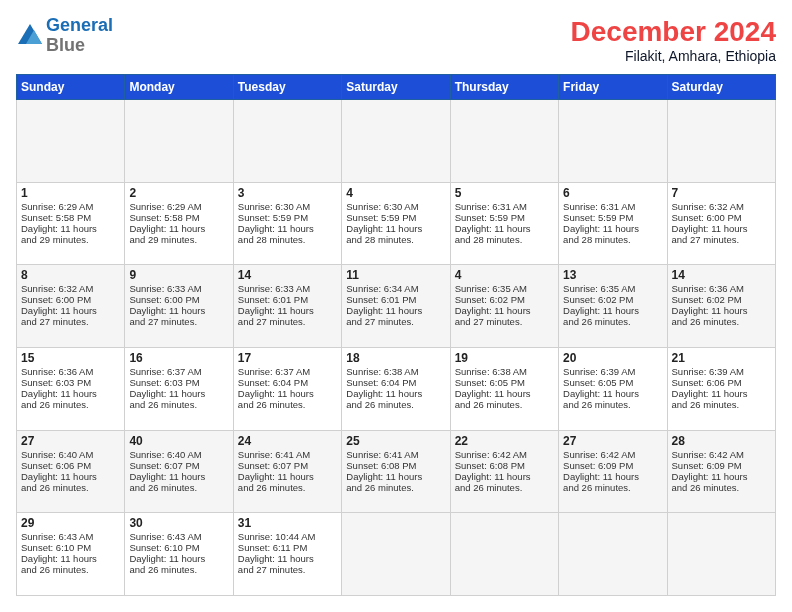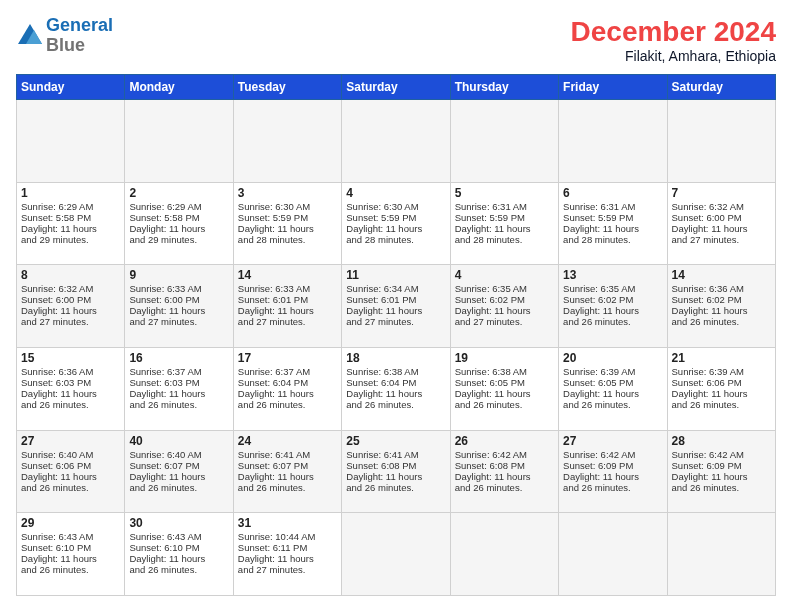--- a/index.html
+++ b/index.html
@@ -313,21 +313,21 @@
             <div>and 26 minutes.</div>
           </td>
           <td>
             <span class="day-num">25</span>
             <div>Sunrise: 6:41 AM</div>
             <div>Sunset: 6:08 PM</div>
             <div>Daylight: 11 hours</div>
             <div>and 26 minutes.</div>
           </td>
           <td>
-            <span class="day-num">26</span>
+            <span class="day-num">22</span>
             <div>Sunrise: 6:42 AM</div>
             <div>Sunset: 6:08 PM</div>
             <div>Daylight: 11 hours</div>
             <div>and 26 minutes.</div>
           </td>
           <td>
             <span class="day-num">27</span>
             <div>Sunrise: 6:42 AM</div>
             <div>Sunset: 6:09 PM</div>
             <div>Daylight: 11 hours</div>

